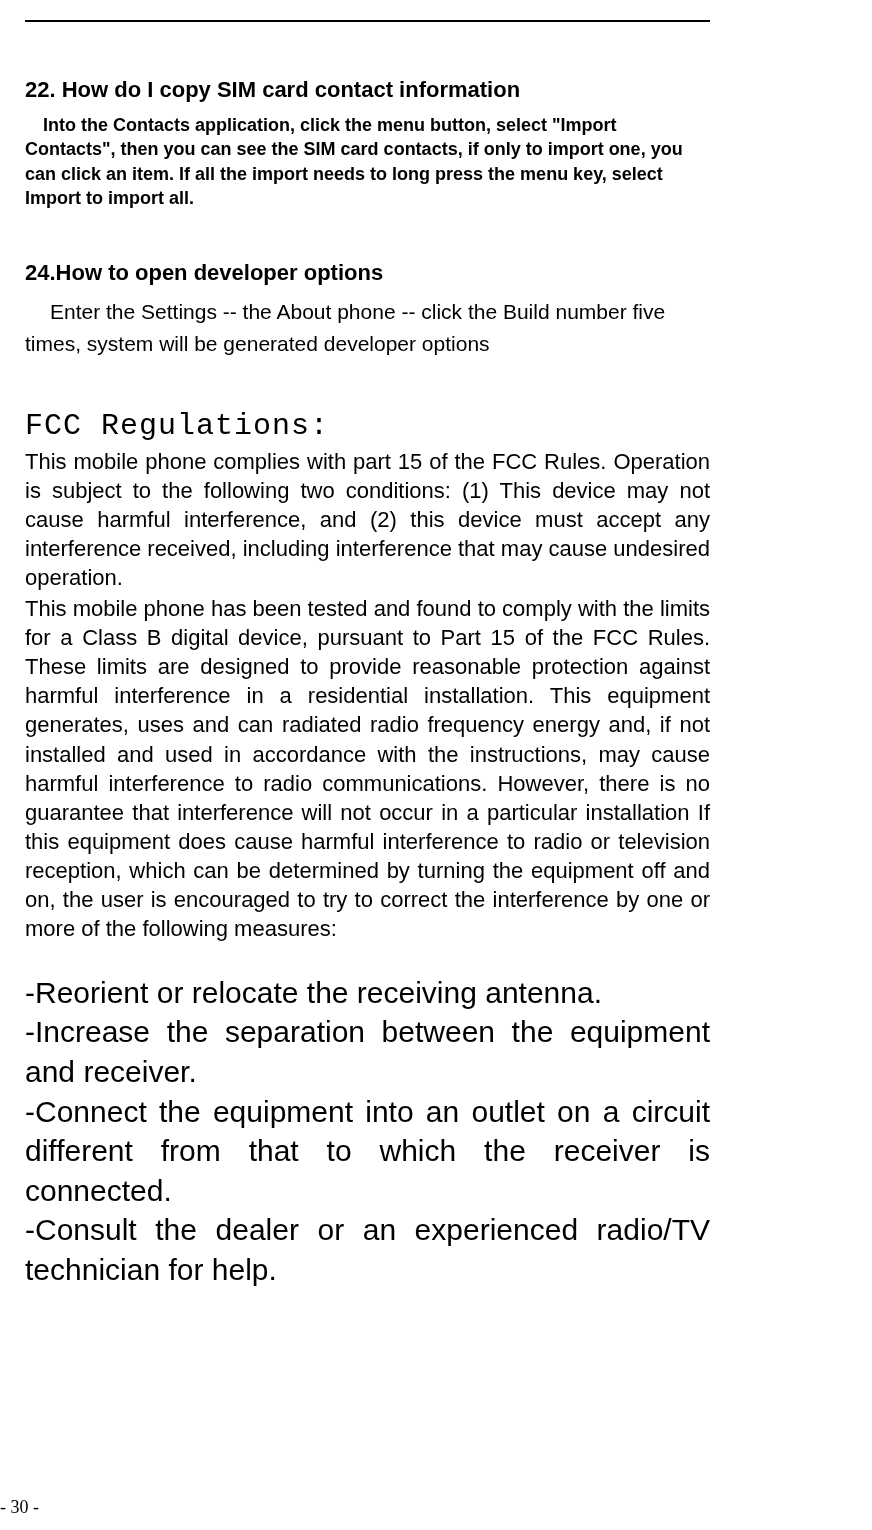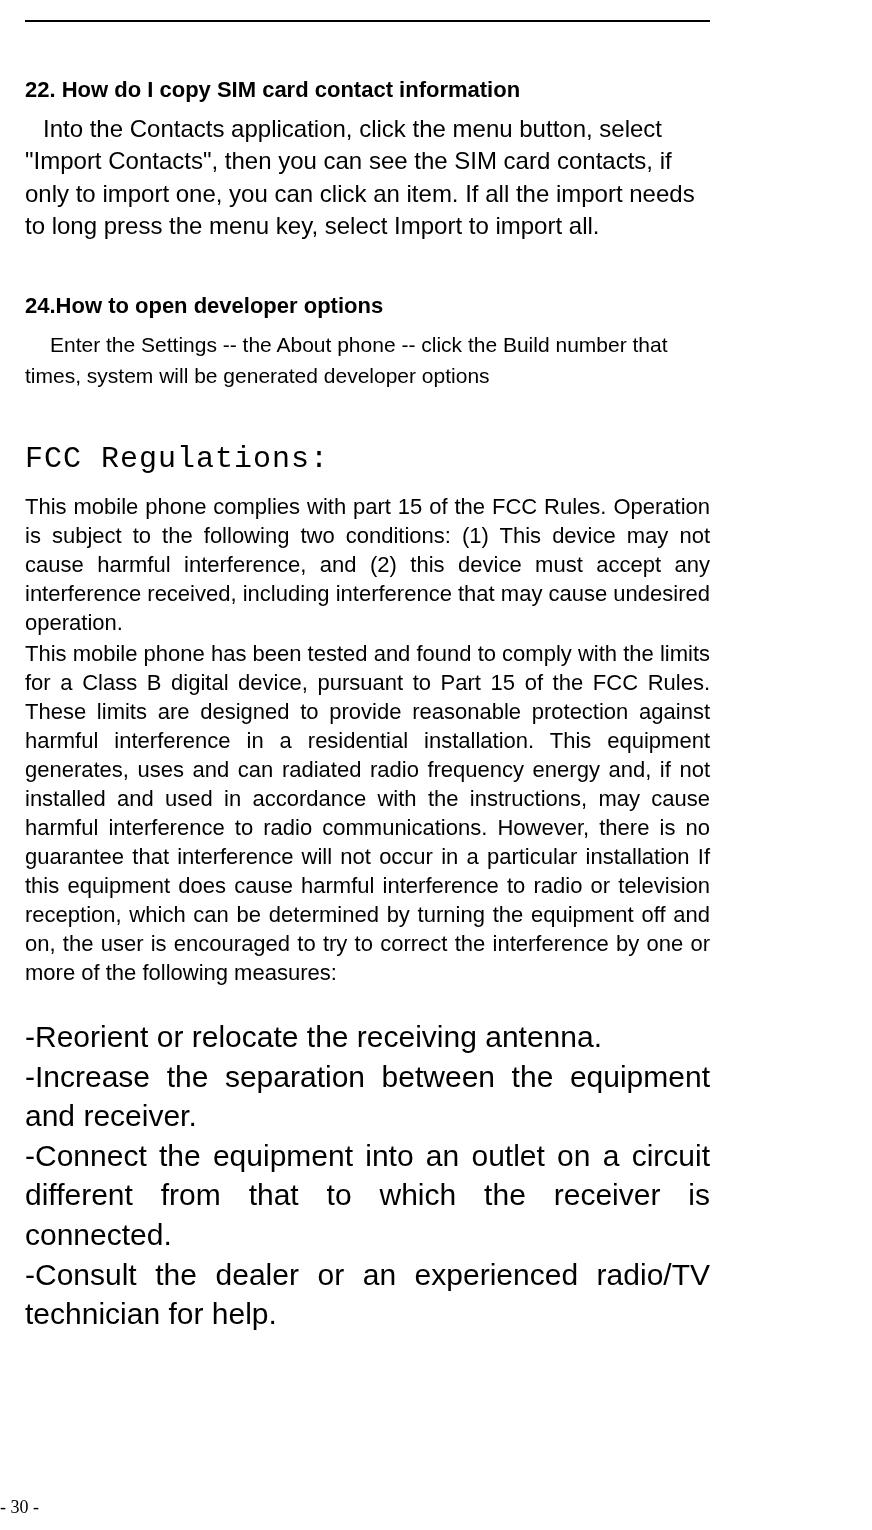--- a/index.html
+++ b/index.html
@@ -20,39 +20,40 @@
     border-top: 2px solid #000;
     height: 0;
     margin-bottom: 55px;
   }
   .q-heading {
     font-weight: bold;
     font-size: 22px;
     margin-bottom: 10px;
   }
   .q-body {
-    font-size: 24px;
+    font-size: 18px;
     line-height: 1.35;
     margin-bottom: 50px;
+    font-weight: bold;
   }
   .q-body-indent {
     text-indent: 18px;
   }
   .dev-body {
     font-size: 21px;
     line-height: 1.5;
     margin-bottom: 50px;
     text-indent: 25px;
   }
   .fcc-title {
     font-family: "Courier New", monospace;
     font-size: 30px;
     letter-spacing: 1px;
     margin-top: 10px;
-    margin-bottom: 16px;
+    margin-bottom: 4px;
   }
   .fcc-body {
     font-size: 22px;
     line-height: 1.32;
     text-align: justify;
   }
   .fcc-block {
     margin-bottom: 2px;
   }
   .measure {
@@ -81,21 +82,21 @@
   <div class="top-rule"></div>
 
   <div>
     <div class="q-heading">22. How do I copy SIM card contact information</div>
     <div class="q-body q-body-indent">Into the Contacts application, click the menu button, select "Import Contacts", then you can see the SIM card contacts, if only to import one, you can click an item. If all the import needs to long press the menu key, select Import to import all.</div>
   </div>
 
 
   <div>
     <div class="q-heading">24.How to open developer options</div>
-    <div class="dev-body">Enter the Settings -- the About phone -- click the Build number that times, system will be generated developer options</div>
+    <div class="dev-body">Enter the Settings -- the About phone -- click the Build number five times, system will be generated developer options</div>
   </div>
 
   <div>
     <div class="fcc-title">FCC Regulations:</div>
     <div class="fcc-body fcc-block">This mobile phone complies with part 15 of the FCC Rules. Operation is subject to the following two conditions: (1) This device may not cause harmful interference, and (2) this device must accept any interference received, including interference that may cause undesired operation.</div>
     <div class="fcc-body fcc-block">This mobile phone has been tested and found to comply with the limits for a Class B digital device, pursuant to Part 15 of the FCC Rules. These limits are designed to provide reasonable protection against harmful interference in a residential installation. This equipment generates, uses and can radiated radio frequency energy and, if not installed and used in accordance with the instructions, may cause harmful interference to radio communications. However, there is no guarantee that interference will not occur in a particular installation If this equipment does cause harmful interference to radio or television reception, which can be determined by turning the equipment off and on, the user is encouraged to try to correct the interference by one or more of the following measures:</div>
     <div class="blank-line"></div>
     <div class="measure">-Reorient or relocate the receiving antenna.</div>
     <div class="measure">-Increase the separation between the equipment and receiver.</div>
     <div class="measure">-Connect the equipment into an outlet on a circuit different from that to which the receiver is connected.</div>

